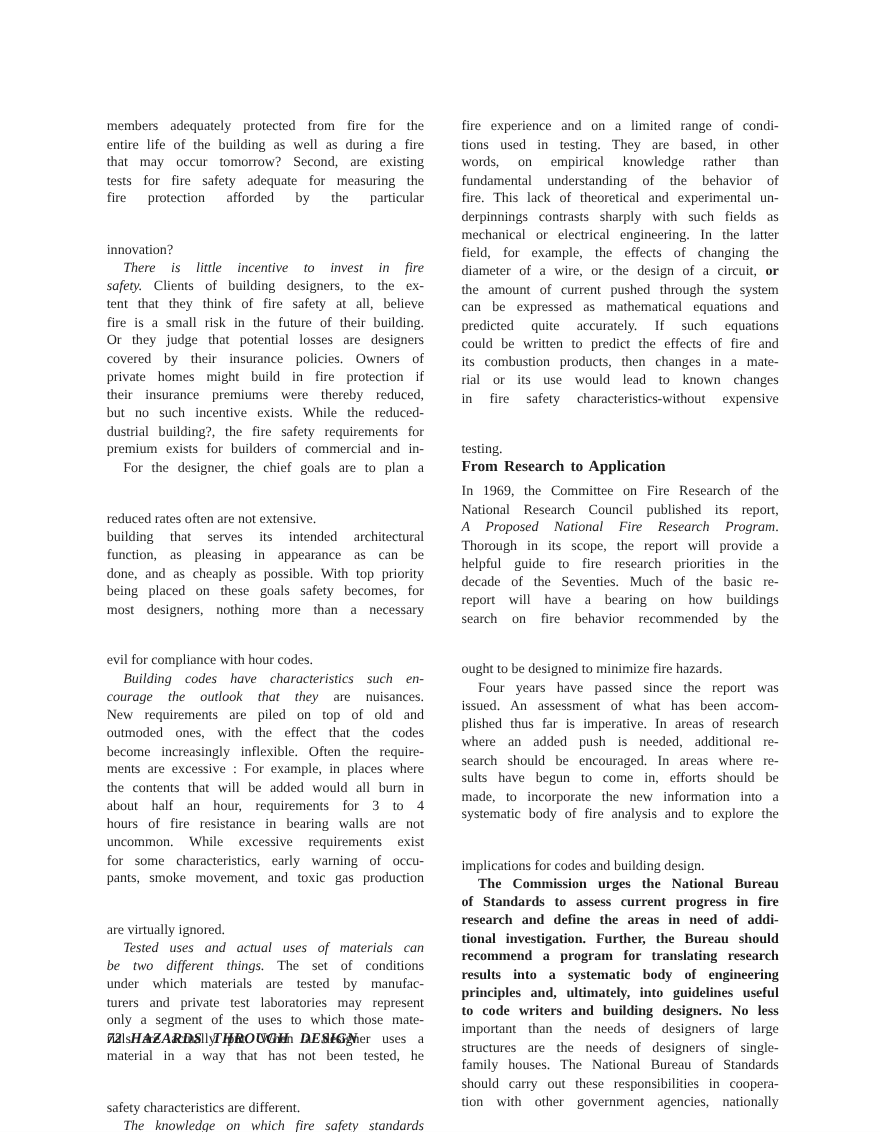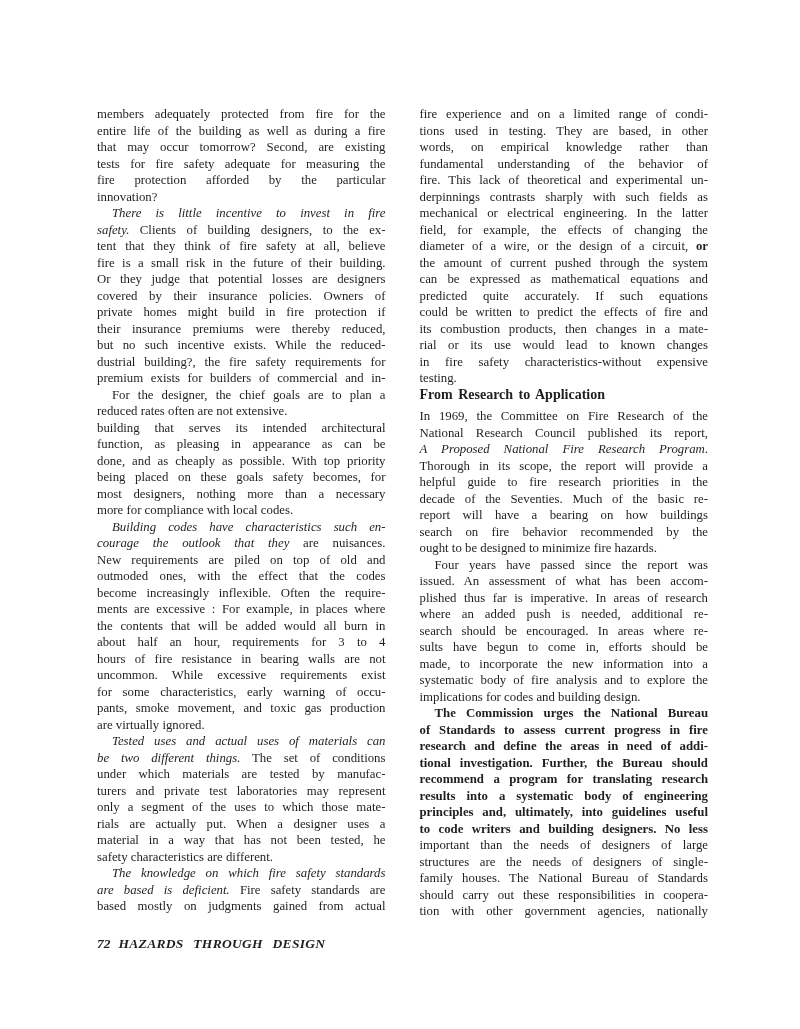--- a/index.html
+++ b/index.html
@@ -22,21 +22,21 @@
   }
   .column { width: 294px; }
   .line {
     font-size: 12.8px;
     line-height: 16.5px;
     min-height: 16.5px;
     text-align: justify;
     text-align-last: justify;
     white-space: normal;
   }
-  .line.end { text-align-last: left; }
+  .line.end { text-align-last: left; margin-top: 30px; }
   .line.indent { padding-left: 15px; }
   .line.heading {
     font-weight: bold;
     font-size: 14px;
     margin: 0 0 5px 0;
     text-align-last: left;
     word-spacing: 2px;
   }
   .seg-r { font-style: normal; font-weight: normal; }
   .seg-i { font-style: italic; }
@@ -76,21 +76,21 @@
         <div class="line"><span class="seg-r">but no such incentive exists. While the reduced-</span></div>
         <div class="line"><span class="seg-r">dustrial building?, the fire safety requirements for</span></div>
         <div class="line"><span class="seg-r">premium exists for builders of commercial and in-</span></div>
         <div class="line indent"><span class="seg-r">For the designer, the chief goals are to plan a</span></div>
         <div class="line end"><span class="seg-r">reduced rates often are not extensive.</span></div>
         <div class="line"><span class="seg-r">building that serves its intended architectural</span></div>
         <div class="line"><span class="seg-r">function, as pleasing in appearance as can be</span></div>
         <div class="line"><span class="seg-r">done, and as cheaply as possible. With top priority</span></div>
         <div class="line"><span class="seg-r">being placed on these goals safety becomes, for</span></div>
         <div class="line"><span class="seg-r">most designers, nothing more than a necessary</span></div>
-        <div class="line end"><span class="seg-r">more for compliance with local codes.</span></div>
+        <div class="line end"><span class="seg-r">evil for compliance with hour codes.</span></div>
         <div class="line indent"><span class="seg-i">Building codes have characteristics such en-</span></div>
         <div class="line"><span class="seg-i">courage the outlook that they</span><span class="seg-r"> are nuisances.</span></div>
         <div class="line"><span class="seg-r">New requirements are piled on top of old and</span></div>
         <div class="line"><span class="seg-r">outmoded ones, with the effect that the codes</span></div>
         <div class="line"><span class="seg-r">become increasingly inflexible. Often the require-</span></div>
         <div class="line"><span class="seg-r">ments are excessive : For example, in places where</span></div>
         <div class="line"><span class="seg-r">the contents that will be added would all burn in</span></div>
         <div class="line"><span class="seg-r">about half an hour, requirements for 3 to 4</span></div>
         <div class="line"><span class="seg-r">hours of fire resistance in bearing walls are not</span></div>
         <div class="line"><span class="seg-r">uncommon. While excessive requirements exist</span></div>

